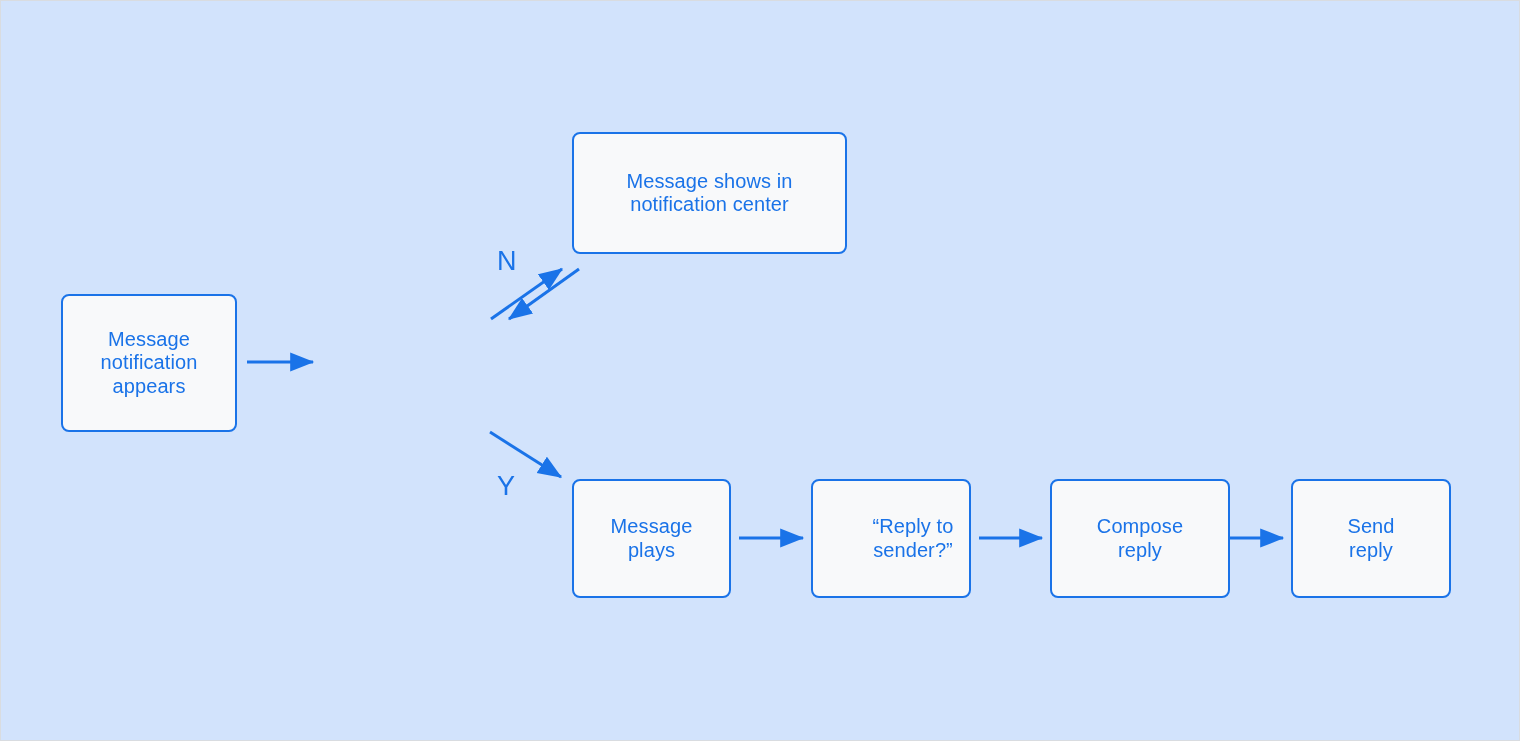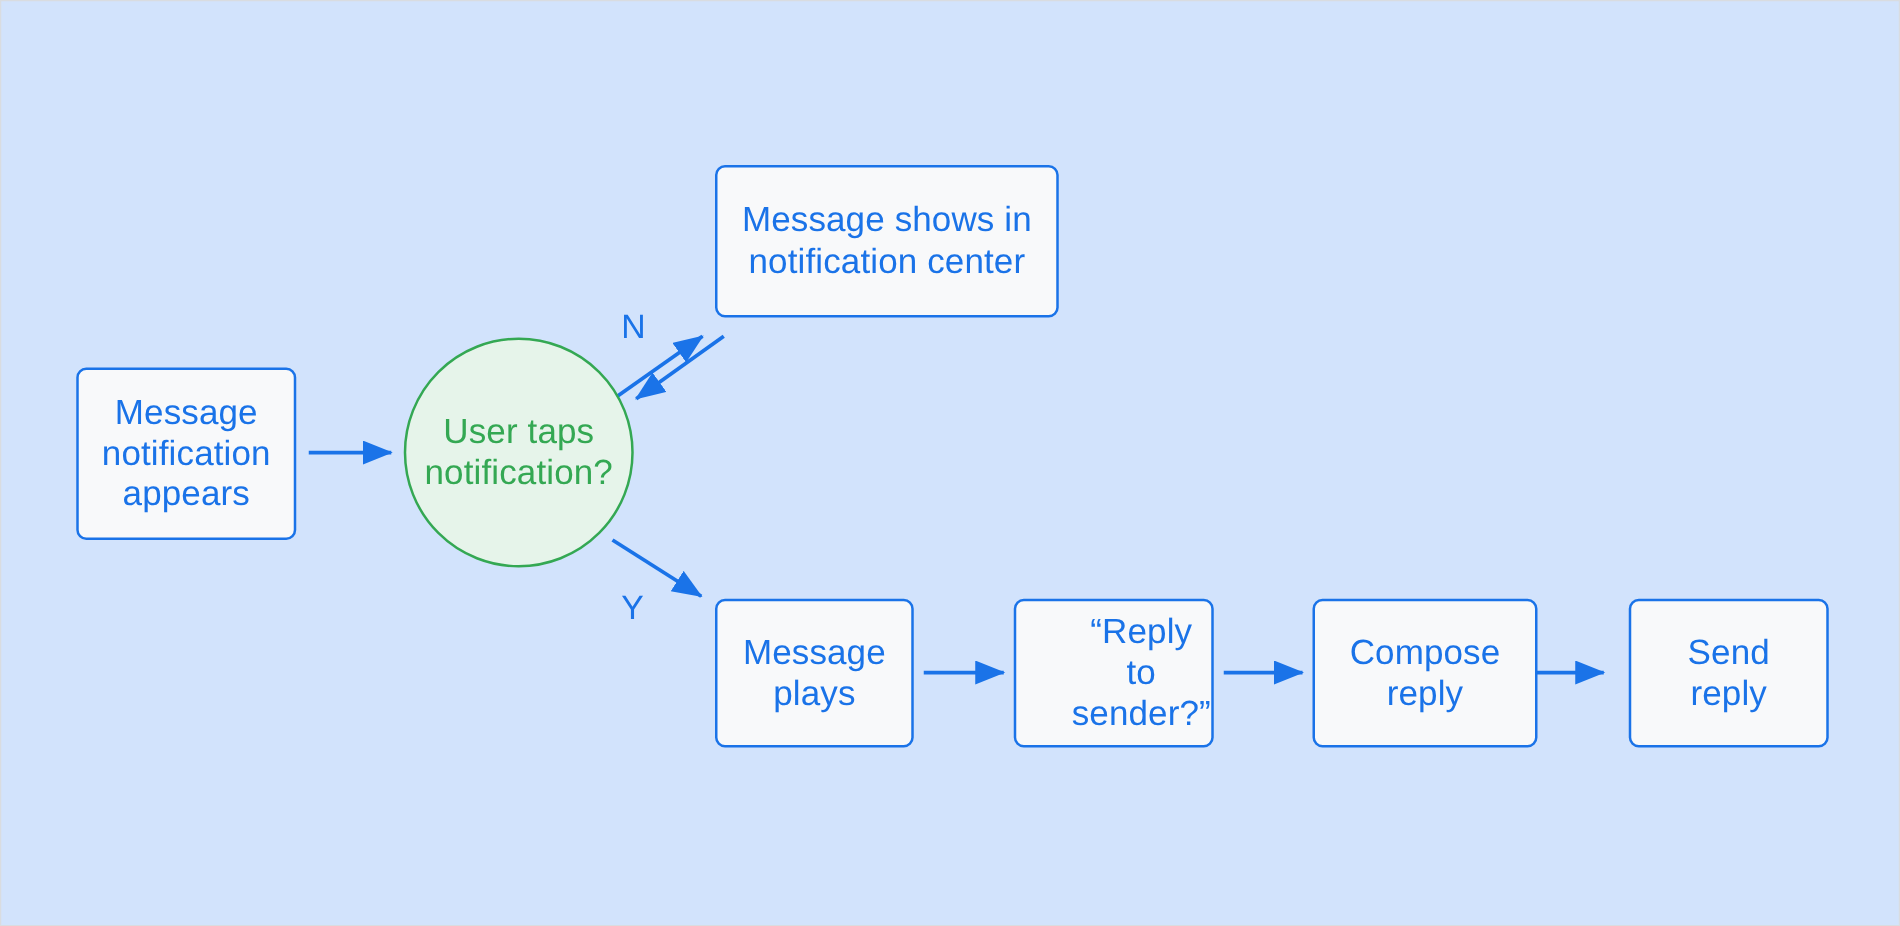--- a/index.html
+++ b/index.html
@@ -35,21 +35,21 @@
     position: absolute;
     box-sizing: border-box;
     display: flex;
     align-items: center;
     justify-content: center;
     text-align: center;
     background: #f8f9fa;
     border: 2px solid #1a73e8;
     border-radius: 8px;
     color: #1a73e8;
-    font-size: 28px;
+    font-size: 20px;
     line-height: 1.17;
     letter-spacing: 0.1px;
     white-space: pre-line;
   }
   .node.decision {
     border-radius: 50%;
     background: #e6f4ea;
     border: 2px solid #34a853;
     color: #34a853;
   }
@@ -99,35 +99,33 @@
 
     <g>
       <line x1="1217" y1="537" x2="1282" y2="537" stroke="#1a73e8" stroke-width="3" marker-end="url(#arrowhead)"></line>
     </g>
   </svg>
 
   <div class="node" id="n0" style="left: 60px; top: 293px; width: 176px; height: 138px;">Message
 notification
 appears</div>
 
-  <div class="node decision" id="n1" style="left: 322px; top: 269px; width: 184px; height: 184px;">User taps
-notification?</div>
 
   <div class="node" id="n2" style="left: 571px; top: 131px; width: 275px; height: 122px;">Message shows in
 notification center</div>
 
   <div class="node" id="n3" style="left: 571px; top: 478px; width: 159px; height: 119px;">Message
 plays</div>
 
   <div class="node" id="n4" style="left: 810px; top: 478px; width: 160px; height: 119px; padding-left: 44px;">“Reply to
 sender?”</div>
 
   <div class="node" id="n5" style="left: 1049px; top: 478px; width: 180px; height: 119px;">Compose
 reply</div>
 
-  <div class="node" id="n6" style="left: 1290px; top: 478px; width: 160px; height: 119px; margin-left: 12px;">Send
+  <div class="node" id="n6" style="left: 1290px; top: 478px; width: 160px; height: 119px;">Send
 reply</div>
 
   <div class="edge-label" id="lbl0" style="left: 496px; top: 247px;">N</div>
 
   <div class="edge-label" id="lbl1" style="left: 496px; top: 472px;">Y</div>
 
 </div>
 
 </body></html>

